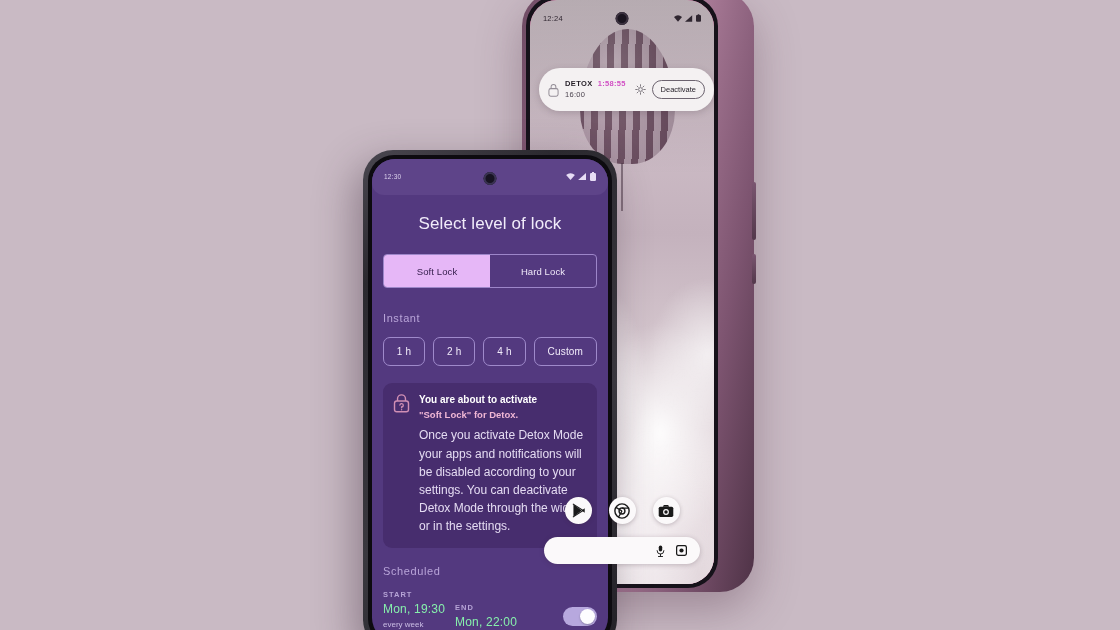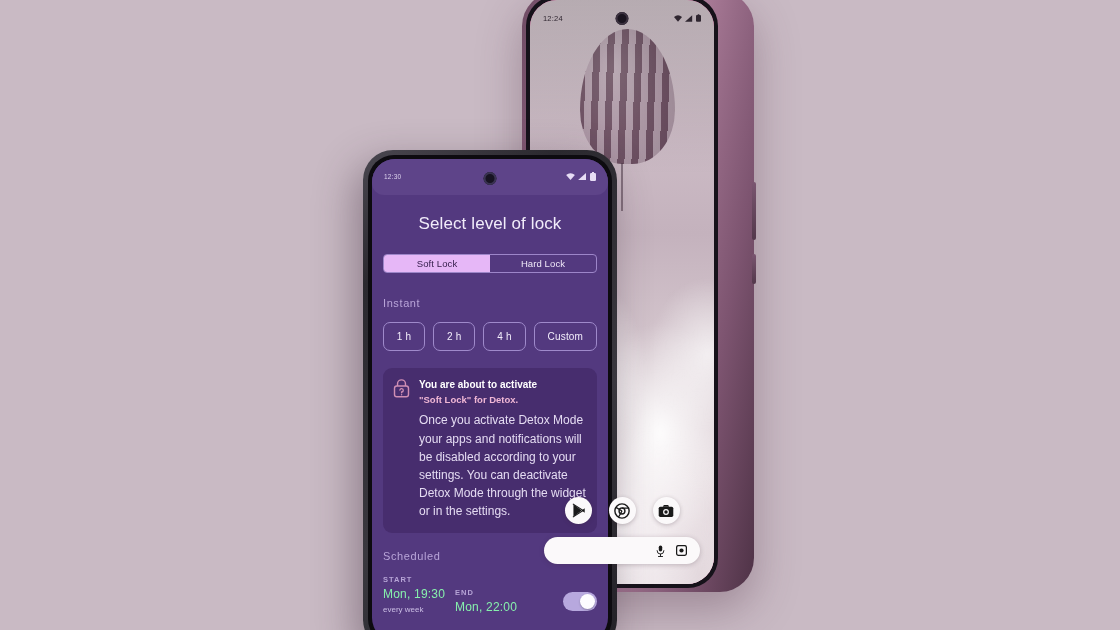--- a/index.html
+++ b/index.html
@@ -245,21 +245,21 @@
     font-size: 17px;
     font-weight: 400;
     color: #f1ecfa;
     letter-spacing: .1px;
     margin-top: 19px;
     margin-bottom: 20px;
   }
 
   #lock-segmented {
     display: flex;
-    height: 19px;
+    height: 34px;
     border: 1px solid #9d86c9;
     border-radius: 4px;
     overflow: hidden;
     margin-bottom: 24px;
   }
   .seg {
     flex: 1 1 50%;
     display:flex; align-items:center; justify-content:center;
     font-size: 9.5px;
     letter-spacing: .1px;
@@ -386,20 +386,40 @@
             <svg width="8" height="7" viewBox="0 0 10 8">
                 <path d="M0 8 9 0v8Z" fill="#2f2630"></path>
               </svg>
             <svg width="5" height="8" viewBox="0 0 6 9">
                 <rect x="0" y="1" width="6" height="8" rx="1.2" fill="#2f2630"></rect>
                 <rect x="2" y="0" width="2" height="1.2" fill="#2f2630"></rect>
               </svg>
           </span>
         </div>
 
+        <div id="detox-widget">
+          <svg class="w-lock" width="11" height="14" viewBox="0 0 12 15">
+            <rect x="1" y="6" width="10" height="8.2" rx="2" fill="none" stroke="#5a5160" stroke-width="1.1"></rect>
+            <path d="M3.4 6V4.1a2.6 2.6 0 0 1 5.2 0V6" fill="none" stroke="#5a5160" stroke-width="1.1"></path>
+          </svg>
+          <div class="w-text">
+            <div class="w-row1">
+              <span class="w-title">DETOX</span>
+              <span class="w-timer">1:58:55</span>
+            </div>
+            <div class="w-sub">16:00</div>
+          </div>
+          <svg id="widget-gear" width="11" height="11" viewBox="0 0 14 14">
+            <circle cx="7" cy="7" r="2.4" fill="none" stroke="#3a333e" stroke-width="1.1"></circle>
+            <g stroke="#3a333e" stroke-width="1.1" stroke-linecap="round">
+              <path d="M7 .9v2M7 11.1v2M.9 7h2M11.1 7h2M2.7 2.7l1.4 1.4M9.9 9.9l1.4 1.4M11.3 2.7 9.9 4.1M4.1 9.9 2.7 11.3"></path>
+            </g>
+          </svg>
+          <button id="widget-deactivate">Deactivate</button>
+        </div>
 
         <div id="back-dock">
           <div class="dock-icon">
             <svg width="15" height="15" viewBox="0 0 16 16">
               <path d="M2.6 1.3 11.4 8l-8.8 6.7Z" fill="#1a1a1a"></path>
               <path d="M11.4 8 14.6 5.6 14.6 10.4Z" fill="#1a1a1a"></path>
               <path d="M2 1 13 8 2 15" fill="none" stroke="#1a1a1a" stroke-width="1.1"></path>
             </svg>
           </div>
           <div class="dock-icon">

